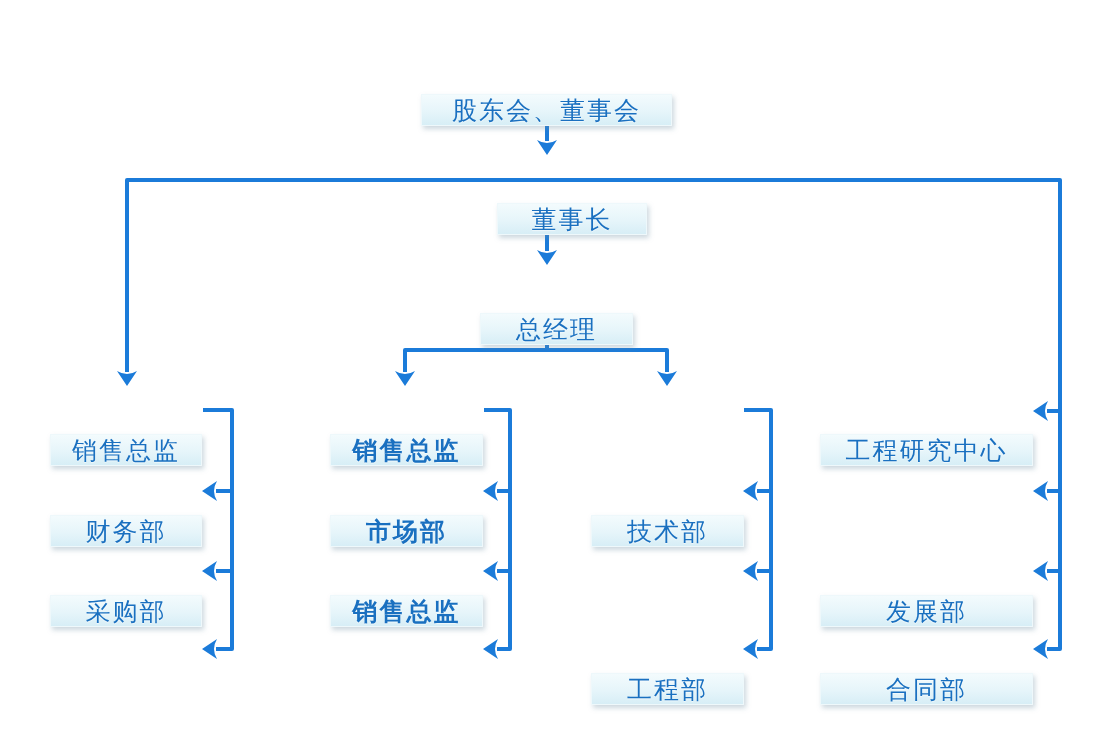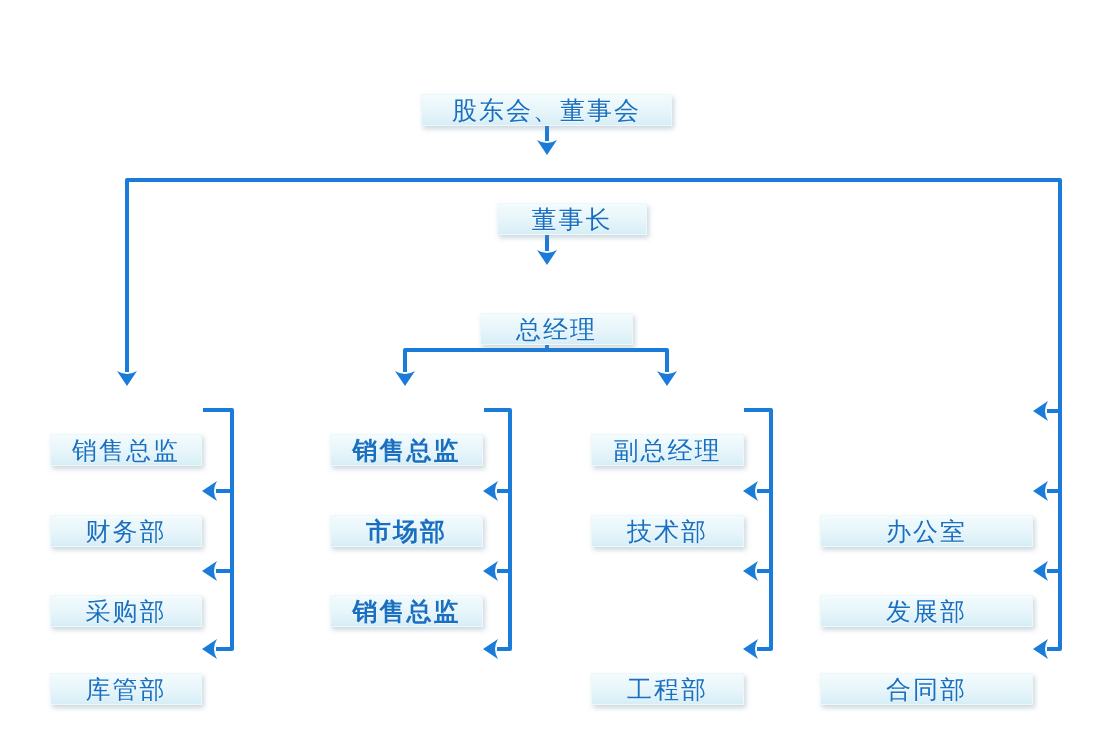--- a/index.html
+++ b/index.html
@@ -96,27 +96,25 @@
     </g>
   </svg>
 
   <div class="box pos-root">股东会、董事会</div>
   <div class="box pos-chairman">董事长</div>
   <div class="box pos-gm">总经理</div>
 
   <div class="box c1 r0">销售总监</div>
   <div class="box c1 r1">财务部</div>
   <div class="box c1 r2">采购部</div>
-  <div class="box c1 r3">库管部</div>
 
   <div class="box c2 r0">销售总监</div>
   <div class="box c2 r1">市场部</div>
   <div class="box c2 r2">销售总监</div>
 
-  <div class="box c3 r0">副总经理</div>
   <div class="box c3 r1">技术部</div>
   <div class="box c3 r3">工程部</div>
 
-  <div class="box c4 r1">办公室</div>
+  <div class="box c4 r0">工程研究中心</div>
   <div class="box c4 r2">发展部</div>
   <div class="box c4 r3">合同部</div>
 
 </div>
 
 </body></html>

